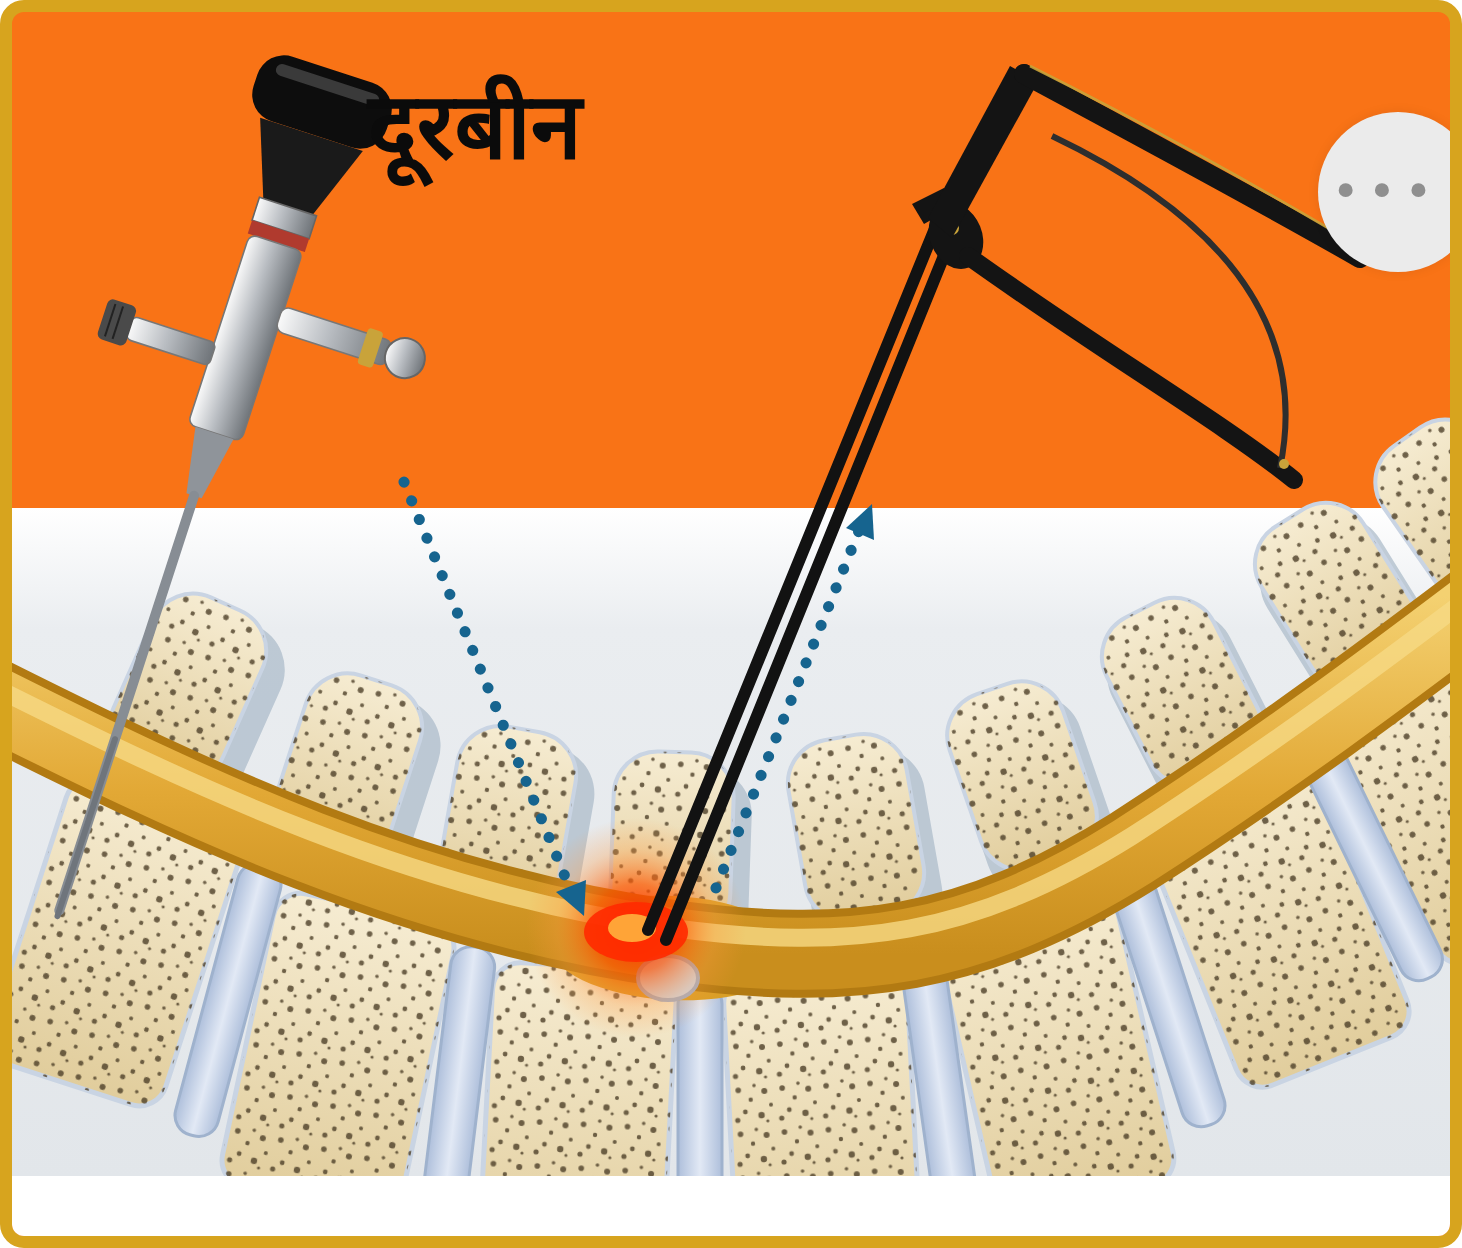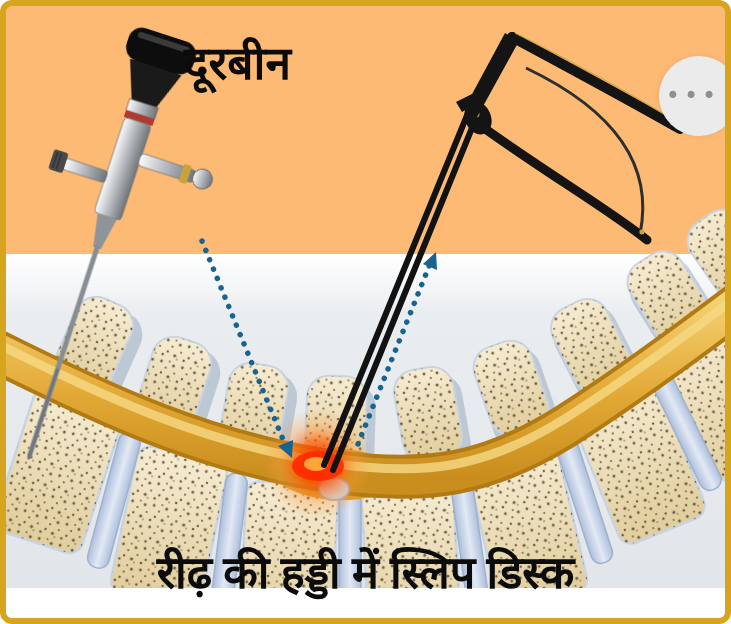--- a/index.html
+++ b/index.html
@@ -2,21 +2,21 @@
 <html><head>
 <meta charset="utf-8">
 <style>
   html,body{margin:0;padding:0;background:#ffffff;}
   .canvas{
     position:relative;
     width:731px;height:624px;
     box-sizing:border-box;
     border:6px solid #d7a41e;
     border-radius:12px;
-    background:#fdba74;
+    background:#f97316;
     overflow:hidden;
     font-family:"Liberation Sans","DejaVu Sans",sans-serif;
   }
   .scene{position:absolute;left:0;top:0;width:719px;height:612px;}
   .lbl{
     position:absolute;
     color:#0b0b0b;
     font-family:"Liberation Serif","DejaVu Serif",serif;
     font-weight:700;
     line-height:1.05;
@@ -251,19 +251,18 @@
       <line x1="196" y1="235" x2="278" y2="436" stroke="#16648F" stroke-width="5.5" stroke-linecap="round" stroke-dasharray="0.1 10"></line>
       <polygon points="286,452 287,434 272,440" fill="#16648F"></polygon>
     </g>
     <g>
       <line x1="352" y1="438" x2="424" y2="258" stroke="#16648F" stroke-width="5.5" stroke-linecap="round" stroke-dasharray="0.1 10"></line>
       <polygon points="430,246 431,264 417,258" fill="#16648F"></polygon>
     </g>
   </svg>
 
   <div class="lbl lbl-endoscope">दूरबीन</div>
-  <div class="lbl lbl-caption">रीढ़ की हड्डी में स्लिप डिस्क</div>
 
   <div class="more-btn">
     <span class="dots">•••</span>
   </div>
 
 </div>
 
 </body></html>

